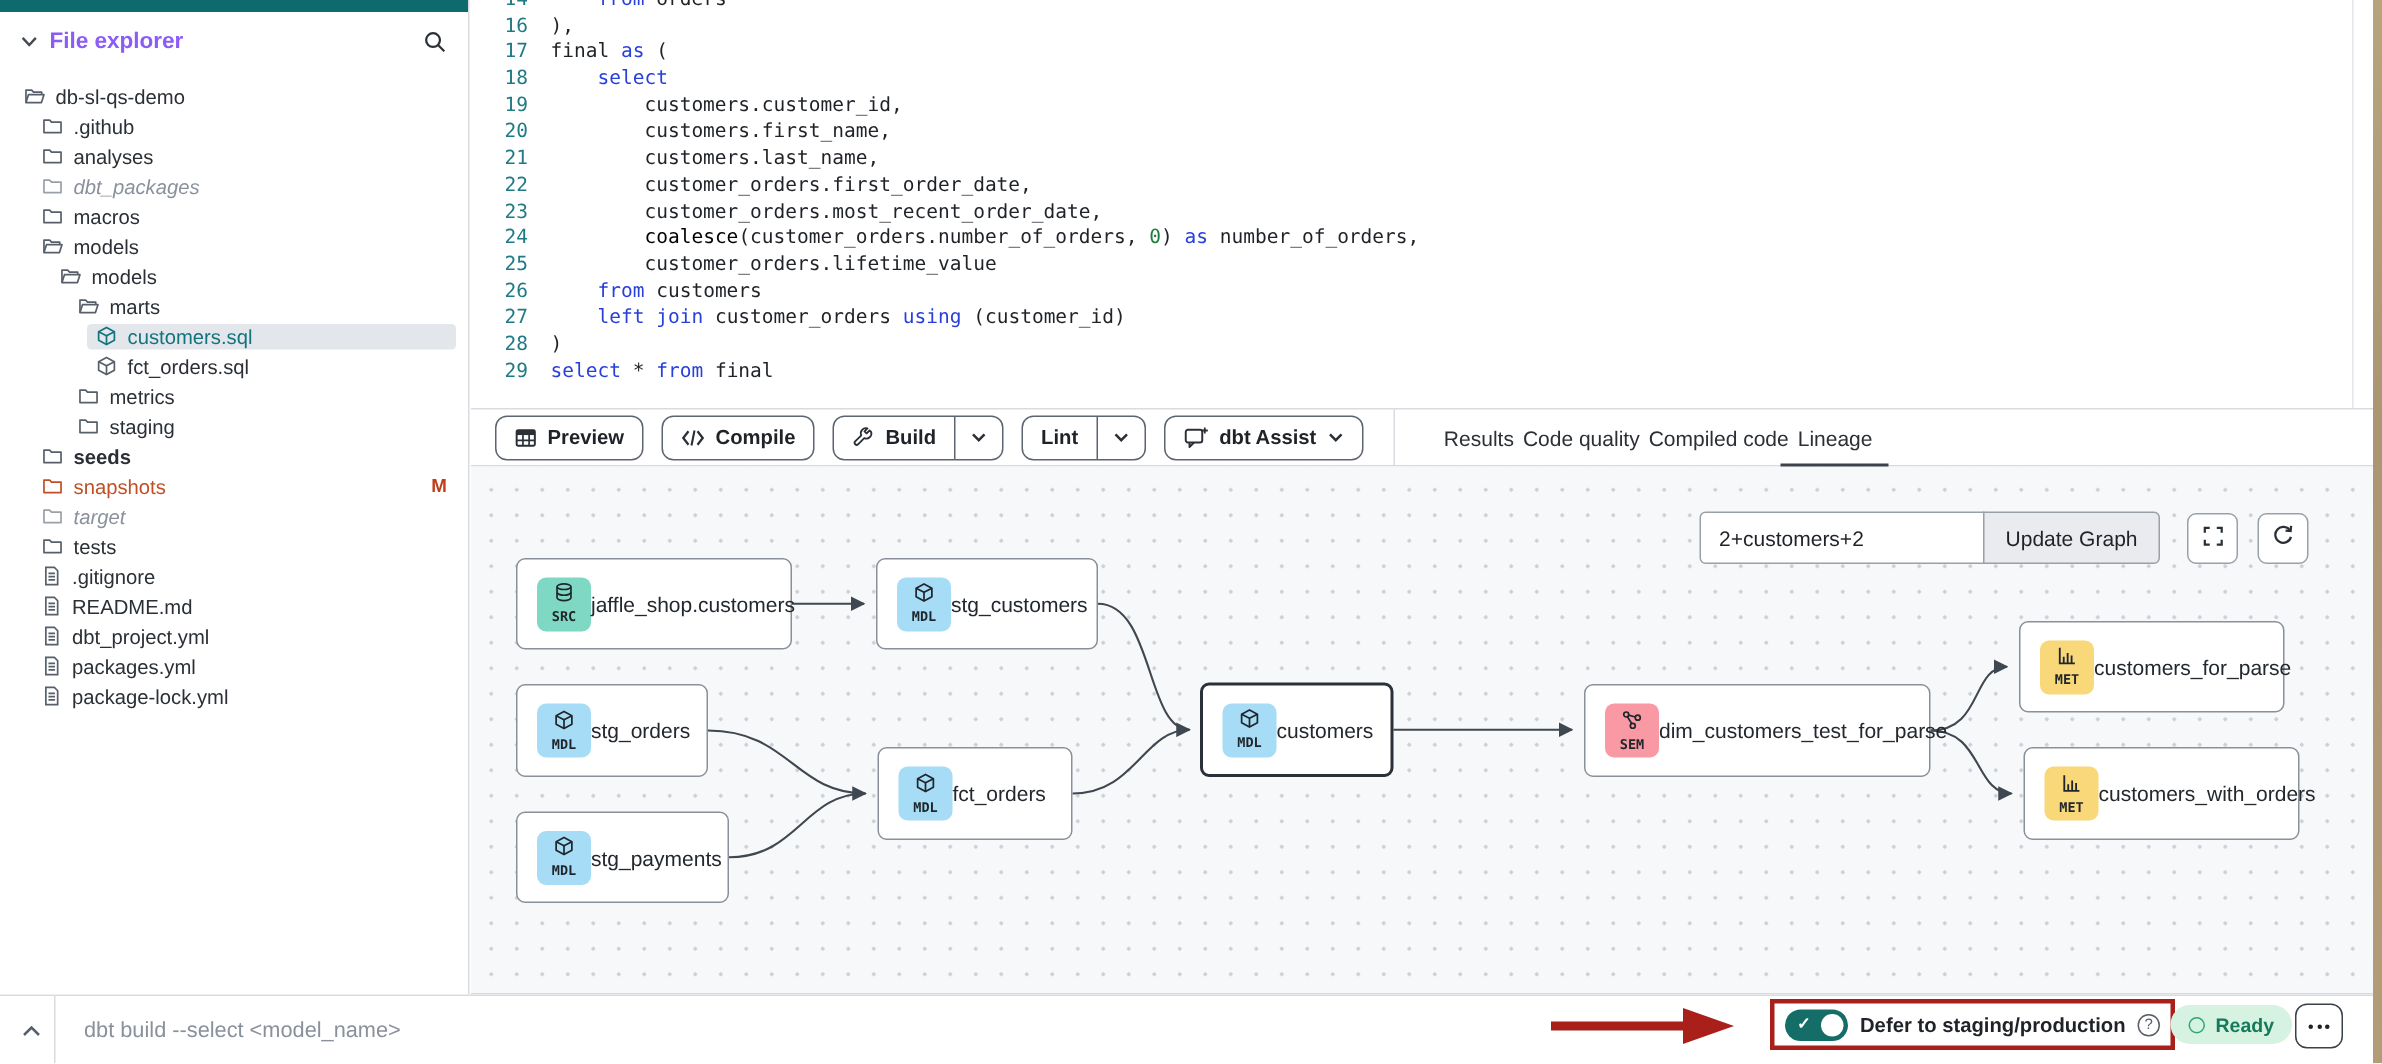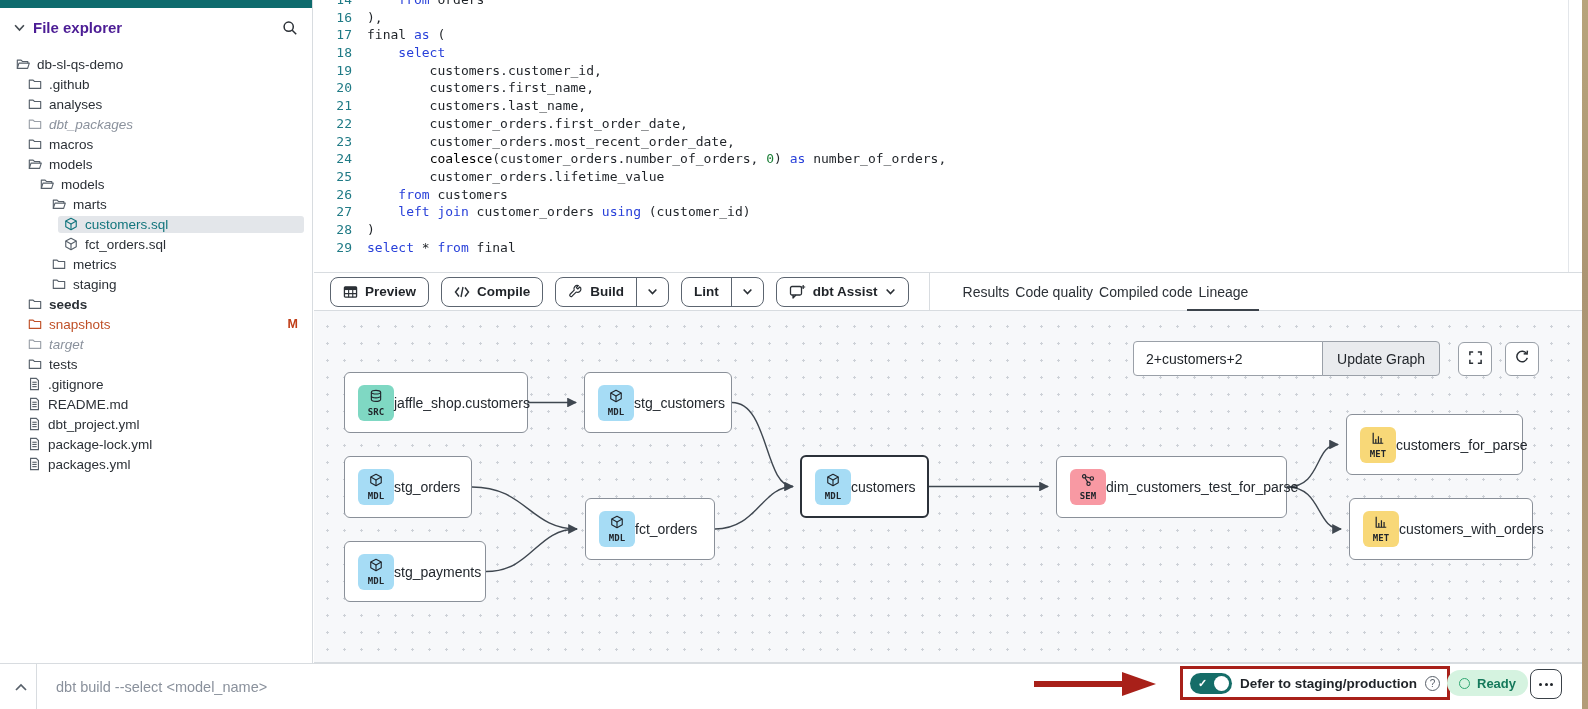--- a/index.html
+++ b/index.html
@@ -10,21 +10,21 @@
   html,body{width:1588px;height:709px;overflow:hidden;background:#fff;
     font-family:"Liberation Sans",sans-serif;color:var(--ink)}
   #app{position:relative;width:1588px;height:709px;background:#fff;overflow:hidden}
 
   
   #sidebar{position:absolute;left:0;top:0;width:313px;height:663px;background:#fff;
     border-right:1px solid var(--border)}
   .accentbar{height:8px;background:var(--accent)}
   .fe-header{display:flex;align-items:center;padding:11px 14px 6px}
   .fe-chevron{color:#444b52;display:flex}
-  .fe-title{font-weight:700;font-size:15px;color:#4c1d95;margin-left:8px;flex:1}
+  .fe-title{font-weight:700;font-size:15px;color:#8b5cf6;margin-left:8px;flex:1}
   .fe-search{color:#2b3036;display:flex;cursor:pointer}
   #tree{margin-top:12px}
   .trow{height:20px;display:flex;align-items:center;padding-right:8px;font-size:13.5px;cursor:pointer}
   .row-inner{display:flex;align-items:center;gap:7px;padding:1px 6px;border-radius:3px;flex:1;min-width:0;position:relative}
   .trow.sel .row-inner{background:#e3e6ea}
   .ticon{display:flex;color:#57606a;flex:none}
   .tlabel{color:#2b3036;white-space:nowrap}
   .trow.sel .ticon,.trow.sel .tlabel{color:#12757d}
   .trow.mod .ticon,.trow.mod .tlabel{color:#bf4f26}
   .trow.dim .ticon{color:#9aa0a8}
@@ -354,34 +354,34 @@
         <div class="trow" style="padding-left: 22px;">
           <span class="row-inner">
             <span class="ticon">
               <svg width="13" height="14" viewBox="0 0 14 16" fill="none" stroke="currentColor" stroke-width="1.3">
                 <path d="M2.5,1.5 h6.5 l2.5,2.5 V14.5 H2.5 Z"></path>
                 <line x1="4.5" y1="6" x2="9.5" y2="6"></line>
                 <line x1="4.5" y1="8.5" x2="9.5" y2="8.5"></line>
                 <line x1="4.5" y1="11" x2="9.5" y2="11"></line>
               </svg>
             </span>
-            <span class="tlabel">package-lock.yml</span>
+            <span class="tlabel">packages.yml</span>
           </span>
         </div>
         <div class="trow" style="padding-left: 22px;">
           <span class="row-inner">
             <span class="ticon">
               <svg width="13" height="14" viewBox="0 0 14 16" fill="none" stroke="currentColor" stroke-width="1.3">
                 <path d="M2.5,1.5 h6.5 l2.5,2.5 V14.5 H2.5 Z"></path>
                 <line x1="4.5" y1="6" x2="9.5" y2="6"></line>
                 <line x1="4.5" y1="8.5" x2="9.5" y2="8.5"></line>
                 <line x1="4.5" y1="11" x2="9.5" y2="11"></line>
               </svg>
             </span>
-            <span class="tlabel">packages.yml</span>
+            <span class="tlabel">package-lock.yml</span>
           </span>
         </div>
       </div>
   </aside>
 
   <section id="editor">
     <div id="code-scroll">
         <div class="code-line">
           <span class="lnum">14</span>
           <span class="lcode"><span class="tok-txt">    </span><span class="tok-kw">from</span><span class="tok-txt"> orders</span></span>

